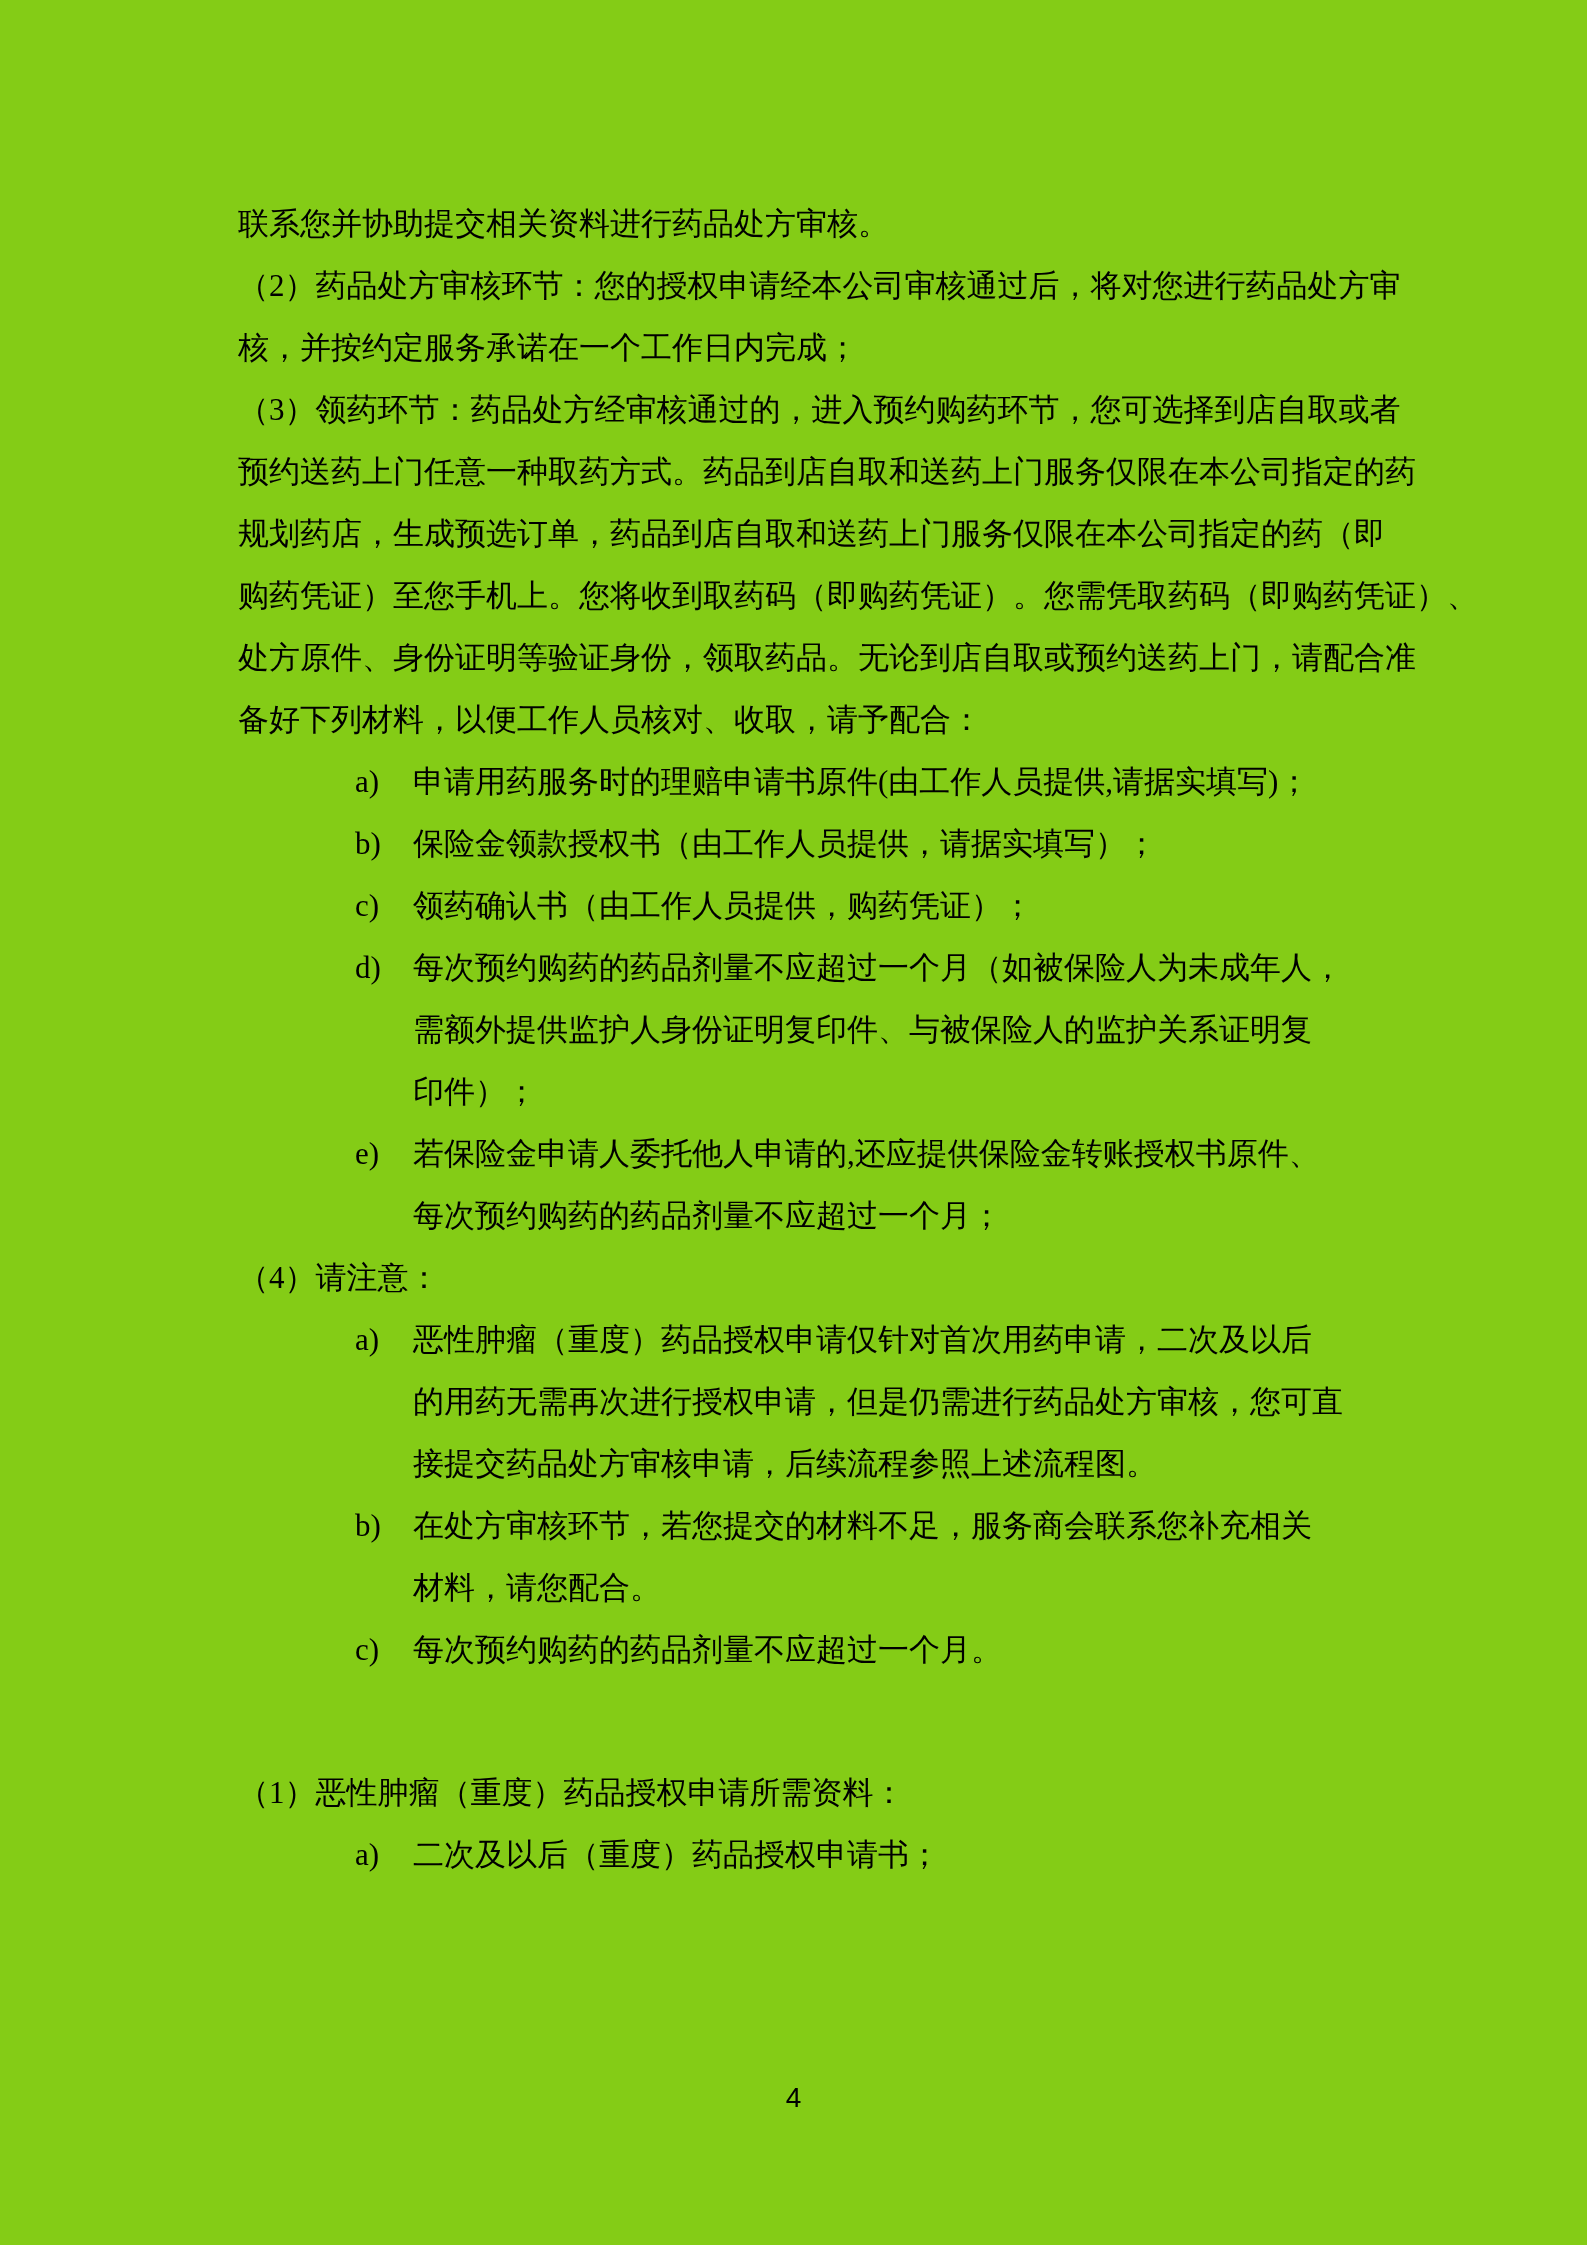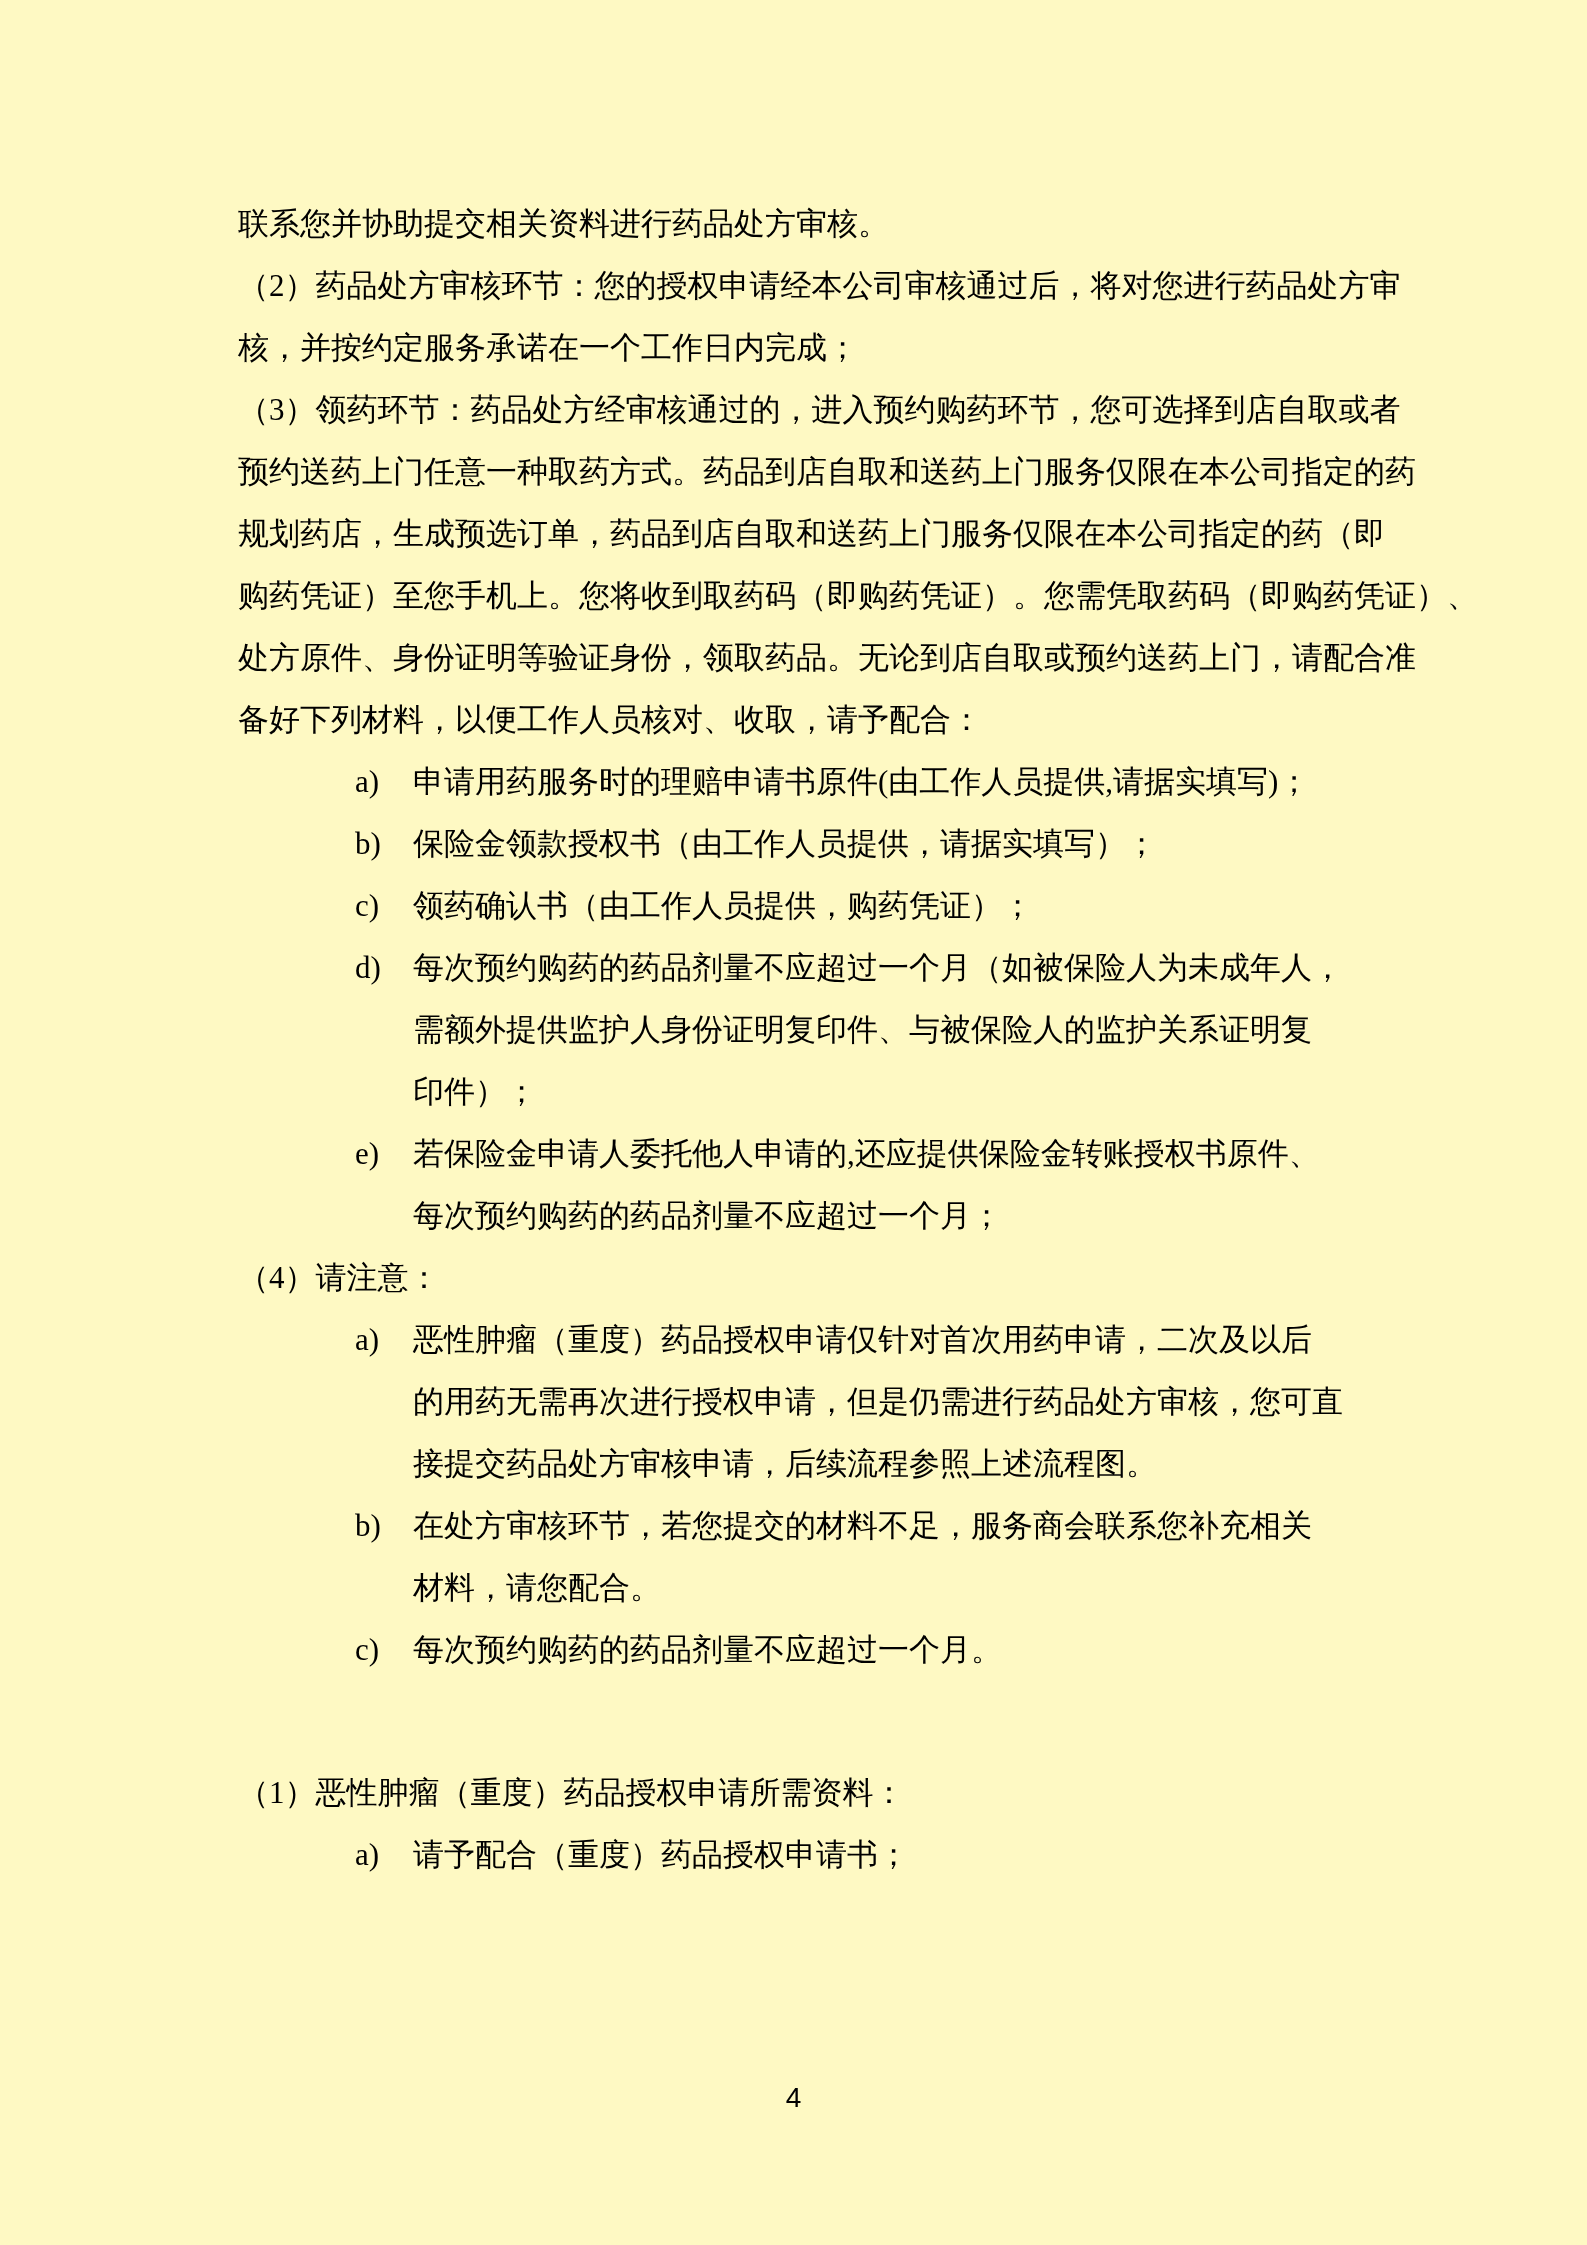--- a/index.html
+++ b/index.html
@@ -5,21 +5,21 @@
 <style>
   html, body {
     margin: 0;
     padding: 0;
     background: #ffffff;
   }
   .page {
     position: relative;
     width: 1587px;
     height: 2245px;
-    background: #fef9c3;
+    background: #84cc16;
     color: #000000;
     font-family: "Liberation Serif", "DejaVu Serif", serif;
     overflow: hidden;
   }
   .content {
     position: absolute;
     left: 238px;
     top: 193px;
     width: 1210px;
   }
@@ -81,16 +81,16 @@
       <div class="line cont">每次预约购药的药品剂量不应超过一个月；</div>
       <div class="line body">（4）请注意：</div>
       <div class="line list"><span class="marker">a)</span><span>恶性肿瘤（重度）药品授权申请仅针对首次用药申请，二次及以后</span></div>
       <div class="line cont">的用药无需再次进行授权申请，但是仍需进行药品处方审核，您可直</div>
       <div class="line cont">接提交药品处方审核申请，后续流程参照上述流程图。</div>
       <div class="line list"><span class="marker">b)</span><span>在处方审核环节，若您提交的材料不足，服务商会联系您补充相关</span></div>
       <div class="line cont">材料，请您配合。</div>
       <div class="line list"><span class="marker">c)</span><span>每次预约购药的药品剂量不应超过一个月。</span></div>
       <div class="line spacer"></div>
       <div class="line body">（1）恶性肿瘤（重度）药品授权申请所需资料：</div>
-      <div class="line list"><span class="marker">a)</span><span>请予配合（重度）药品授权申请书；</span></div>
+      <div class="line list"><span class="marker">a)</span><span>二次及以后（重度）药品授权申请书；</span></div>
     </div>
   <div class="footer">4</div>
 </div>
 
 </body></html>

